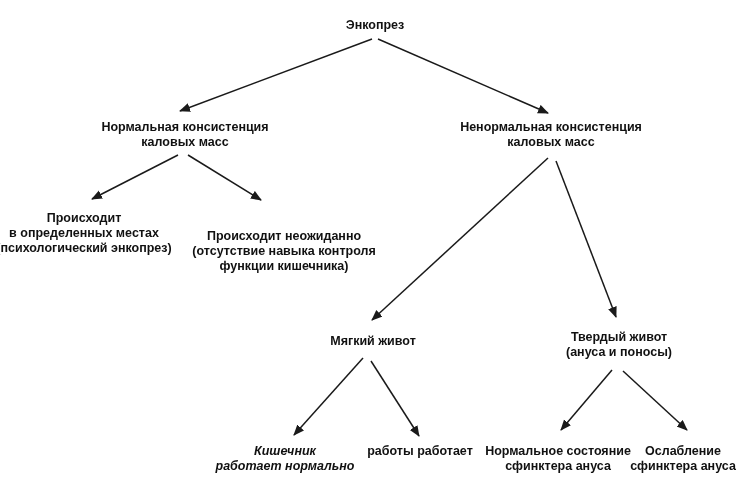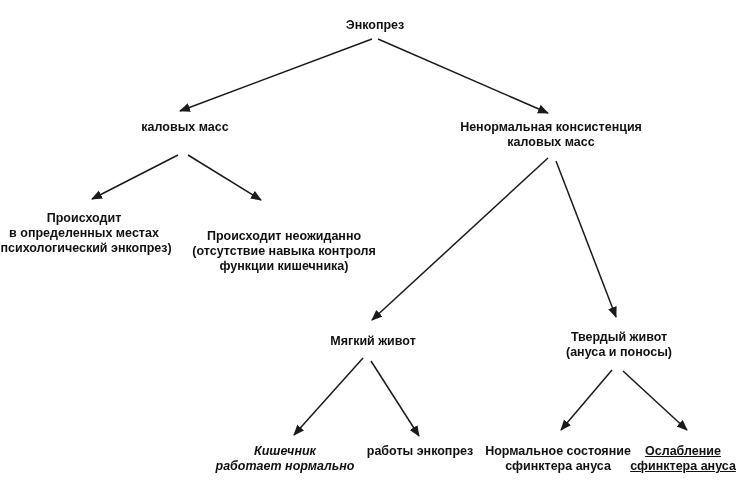--- a/index.html
+++ b/index.html
@@ -52,20 +52,21 @@
       <line x1="612" y1="358" x2="561" y2="418" marker-end="url(#arrow)"></line>
       <line x1="623" y1="359" x2="687" y2="418" marker-end="url(#arrow)"></line>
     </g>
   </svg>
 
   <div class="node" style="left:375px; top:6px;">
     <span>Энкопрез</span>
   </div>
 
   <div class="node" style="left:185px; top:108px;">
+    <span>Нормальная консистенция</span>
     <span>каловых масс</span>
   </div>
 
   <div class="node" style="left:551px; top:108px;">
     <span>Ненормальная консистенция</span>
     <span>каловых масс</span>
   </div>
 
   <div class="node" style="left:84px; top:199px;">
     <span>Происходит</span>
@@ -87,26 +88,26 @@
     <span>Твердый живот</span>
     <span>(ануса и поносы)</span>
   </div>
 
   <div class="node" style="left:285px; top:432px;font-style:italic;">
     <span>Кишечник</span>
     <span>работает нормально</span>
   </div>
 
   <div class="node" style="left:420px; top:432px;">
-    <span>работы энкопрез</span>
+    <span>работы работает</span>
   </div>
 
   <div class="node" style="left:558px; top:432px;">
     <span>Нормальное состояние</span>
     <span>сфинктера ануса</span>
   </div>
 
-  <div class="node" style="left:683px; top:432px;text-decoration:underline;">
+  <div class="node" style="left:683px; top:432px;">
     <span>Ослабление</span>
     <span>сфинктера ануса</span>
   </div>
 
 </div>
 
 </body></html>

